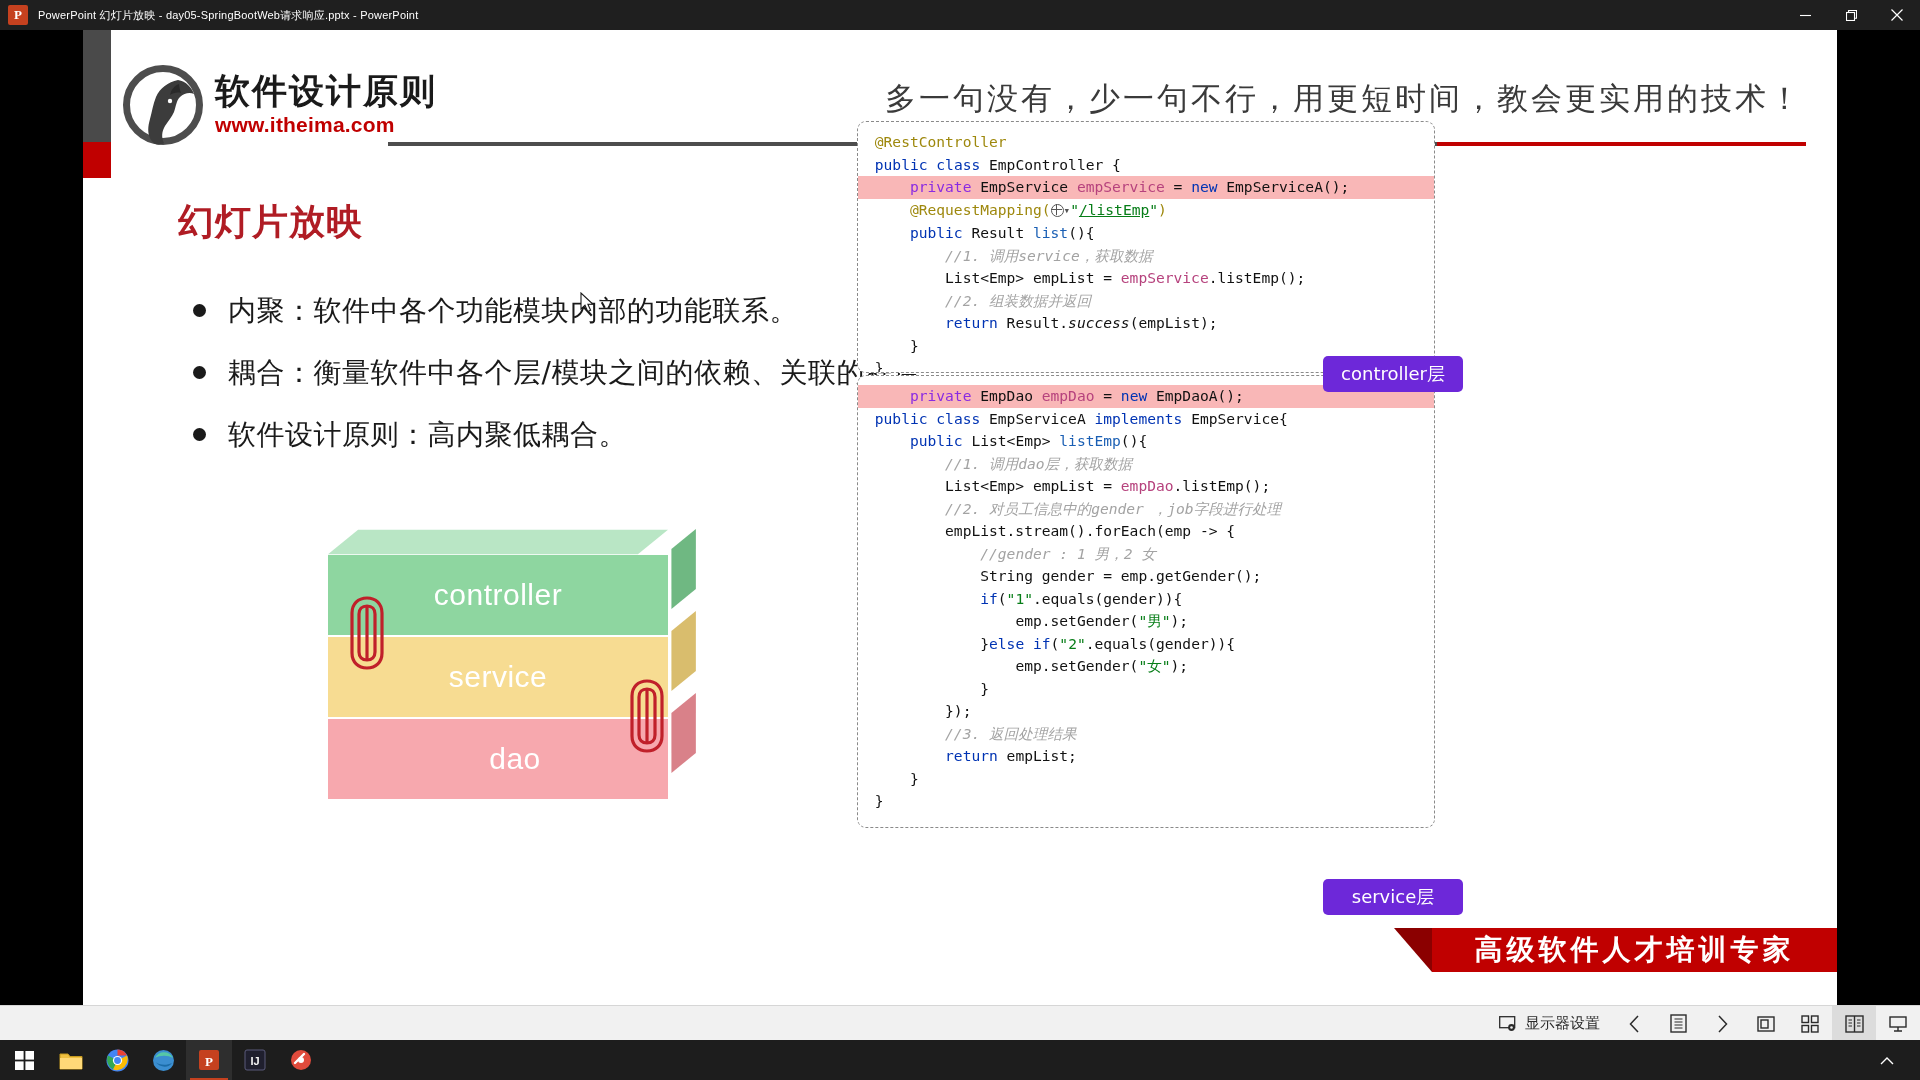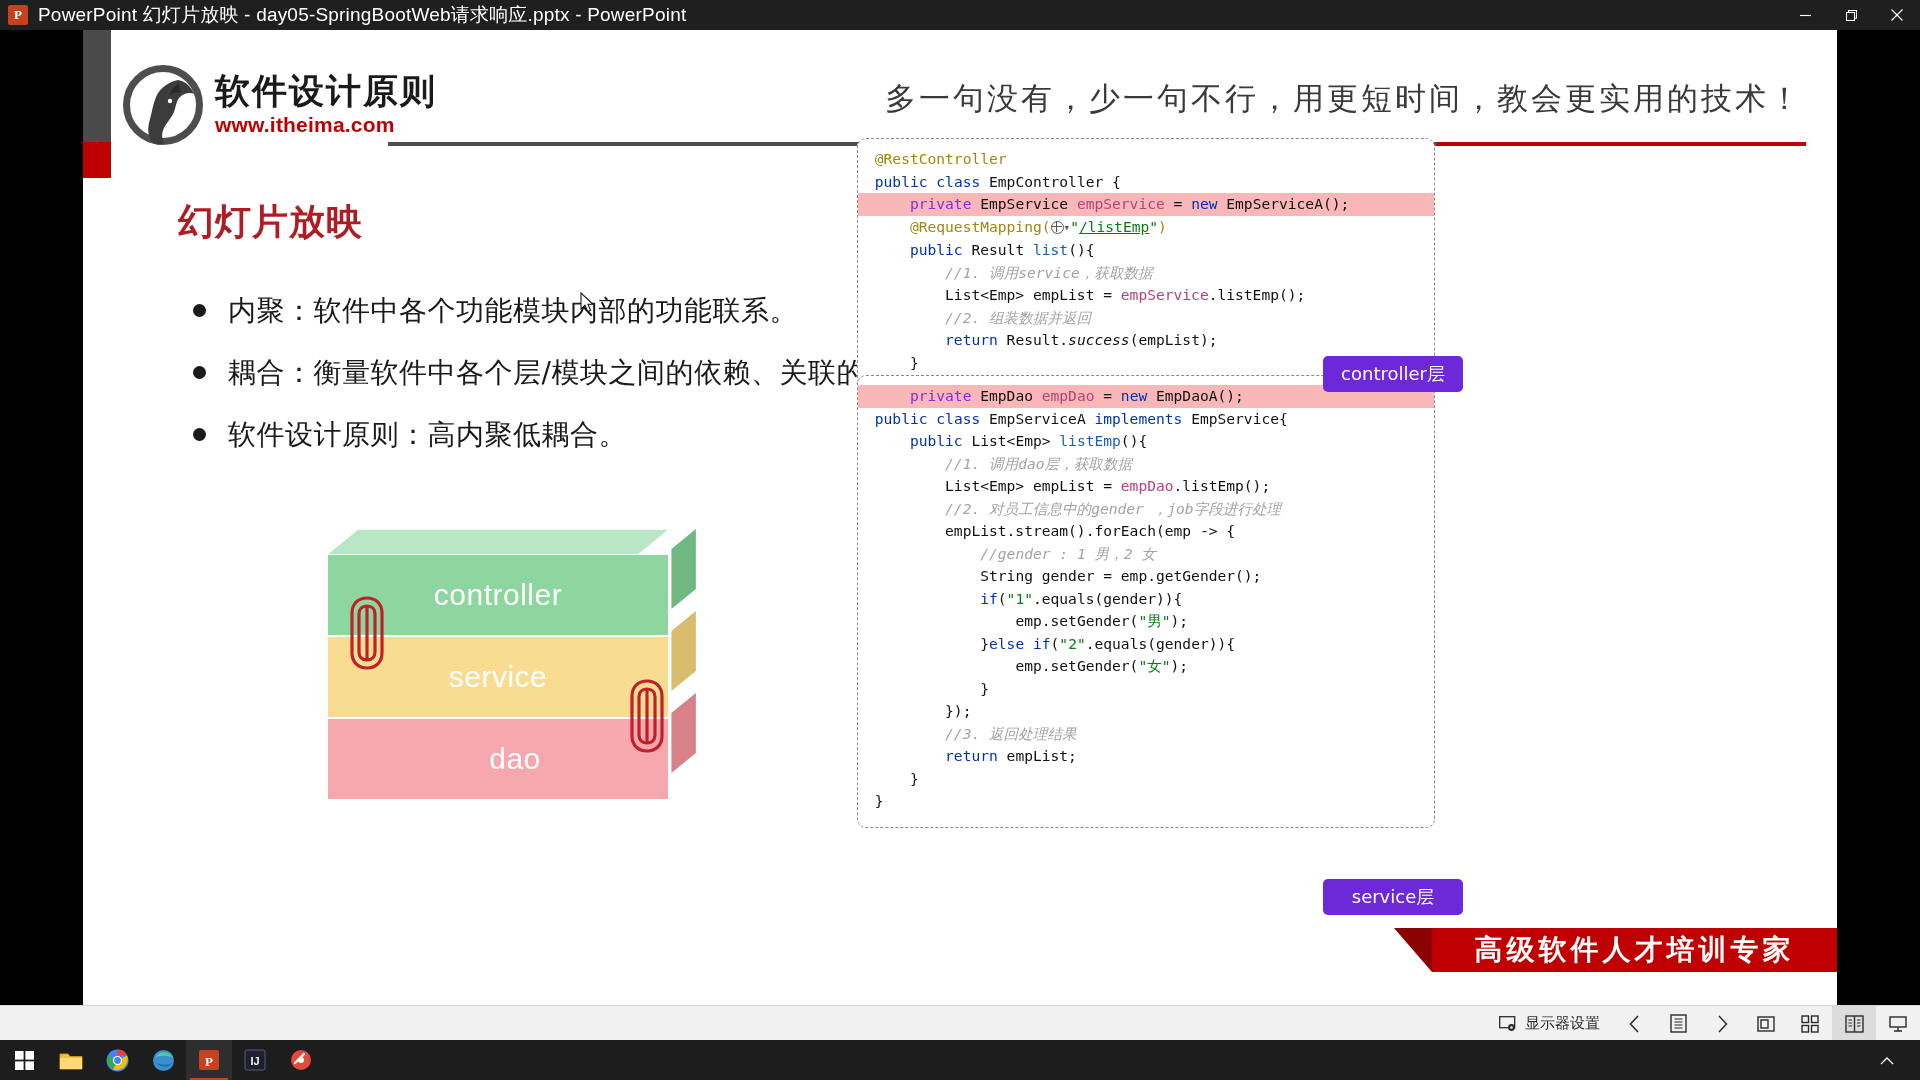--- a/index.html
+++ b/index.html
@@ -16,21 +16,21 @@
     background: #1f1f1f; color: #ffffff;
     display: flex; align-items: center;
   }
   .pp-logo {
     width: 20px; height: 20px; margin-left: 8px; margin-right: 10px;
     background: #c5411f; border-radius: 2px;
     color: #fff; font-size: 13px; font-weight: bold;
     display: flex; align-items: center; justify-content: center;
     font-family: "Liberation Serif", serif;
   }
-  .title-text { font-size: 19px; letter-spacing: .2px; white-space: nowrap; }
+  .title-text { font-size: 11px; letter-spacing: .2px; white-space: nowrap; }
   .win-btns { margin-left: auto; display: flex; height: 30px; }
   .win-btn {
     width: 46px; height: 30px; display: flex; align-items: center; justify-content: center;
     color: #ffffff; font-size: 14px;
   }
   .win-btn svg { display: block; }
 
   
   .stage {
     position: absolute; left: 0; top: 30px; width: 1920px; height: 975px;
@@ -125,21 +125,21 @@
     position: absolute;
     border: 1px dashed #8a8a8a; border-radius: 9px;
     background: #ffffff;
     font-family: "DejaVu Sans Mono", "Liberation Mono", monospace;
     font-size: 14.6px;
     line-height: 22.5px;
     color: #111111;
     padding: 9px 0 9px 0;
     overflow: hidden;
   }
-  .code-panel.top { left: 774px; top: 108px; width: 578px; height: 252px; }
+  .code-panel.top { left: 774px; top: 91px; width: 578px; height: 252px; }
   .code-panel.bottom { left: 774px; top: 345px; width: 578px; height: 453px; }
   .cline { white-space: pre; padding-left: 8px; }
   .cline.hl { background: #f9b7b7; }
   .kw { color: #0033b3; }
   .kwp { color: #8a2be2; }
   .ann { color: #9e880d; }
   .fld { color: #b6427d; }
   .cmt { color: #a3a3a3; font-style: italic; }
   .strv { color: #067d17; }
   .meth { color: #1a5fb4; }

